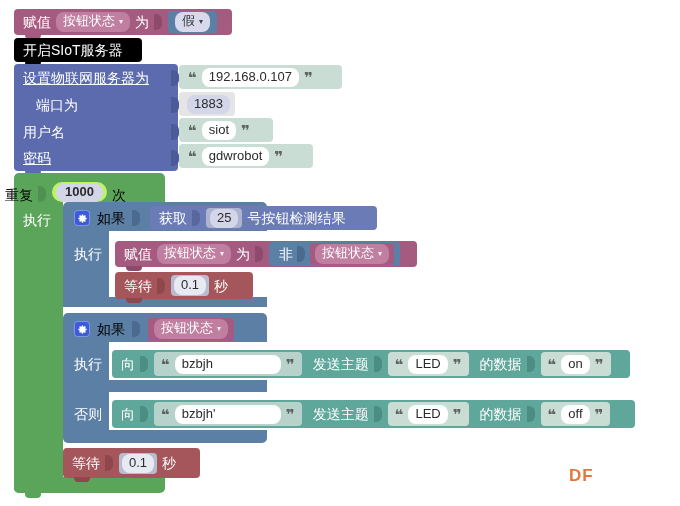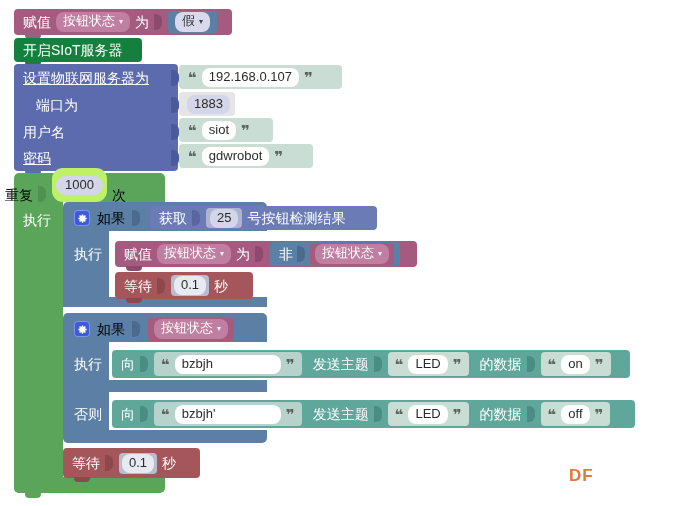--- a/index.html
+++ b/index.html
@@ -37,21 +37,21 @@
   .gear{
     width:16px;height:16px;border-radius:4px;background:#3b5bdb;
     display:flex;align-items:center;justify-content:center;flex:0 0 16px;
     box-shadow:inset 0 0 0 1px rgba(255,255,255,.35);
   }
   .gear svg{display:block;}
 
   
   .c-variable   {background:#a55b80;}
   .c-variable-d {background:#8e4a6c;}
-  .c-siot       {background:#15803d;}
+  .c-siot       {background:#000000;}
   .c-net        {background:#5b6bae;}
   .c-net-d      {background:#4b5a98;}
   .c-loop       {background:#5ba55b;}
   .c-loop-d     {background:#4f9150;}
   .c-logic      {background:#5b80a5;}
   .c-control    {background:#5b7fa5;}
   .c-wait       {background:#a5565b;}
   .c-wait-d     {background:#8f474c;}
   .c-mqtt       {background:#5fa69b;}
   .c-text       {background:#c9ddd5;}
@@ -150,21 +150,21 @@
   </div>
 
   <div style="position:absolute;left:63px;top:202px;width:102px;height:275px;background:#ffffff;"></div>
 
   <div class="blk c-loop" style="left:14px;top:477px;width:131px;height:16px;border-radius:0 0 5px 5px;"></div>
   <div class="tab c-loop" style="position:absolute;left:25px;top:493px;"></div>
 
   <div class="row" style="position:absolute;left:5px;top:176px;height:26px;gap:5px;align-items:flex-end;">
     <span class="lbl">重复</span>
     <span class="plug c-loop-d"></span>
-    <span class="blk" style="position:relative;height:34px;border-radius:11px;background:#bef264;display:flex;align-items:center;padding:0 4px;">
+    <span class="blk" style="position:relative;height:20px;border-radius:11px;background:#bef264;display:flex;align-items:center;padding:0 4px;font-weight:bold;">
       <span class="chip num" style="border-radius:9px;padding:1px 9px 2px;">1000</span>
     </span>
     <span class="lbl">次</span>
   </div>
   <div class="lbl" style="position:absolute;left:23px;top:213px;color:#fff;">执行</div>
 
   <div class="blk c-control" style="left:63px;top:202px;width:204px;height:105px;border-radius:5px;">
   </div>
   <div style="position:absolute;left:109px;top:231px;width:158px;height:66px;background:#ffffff;"></div>
   <div class="blk c-control" style="left:63px;top:297px;width:204px;height:10px;"></div>

